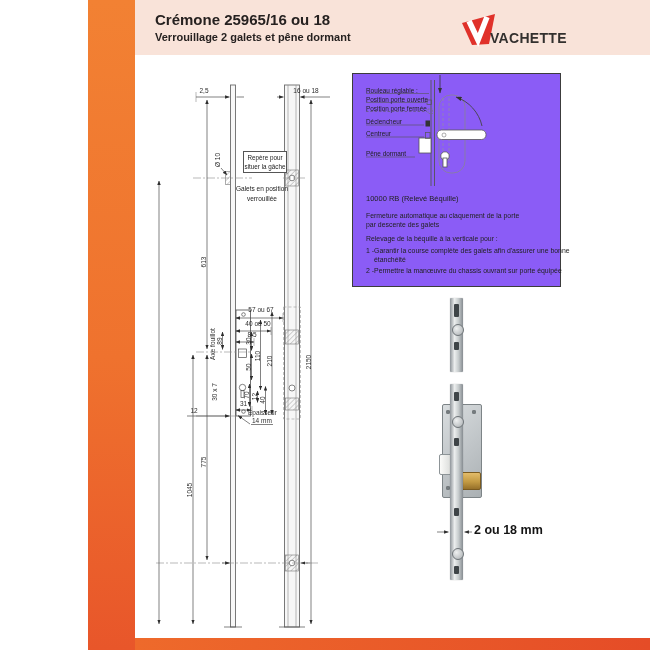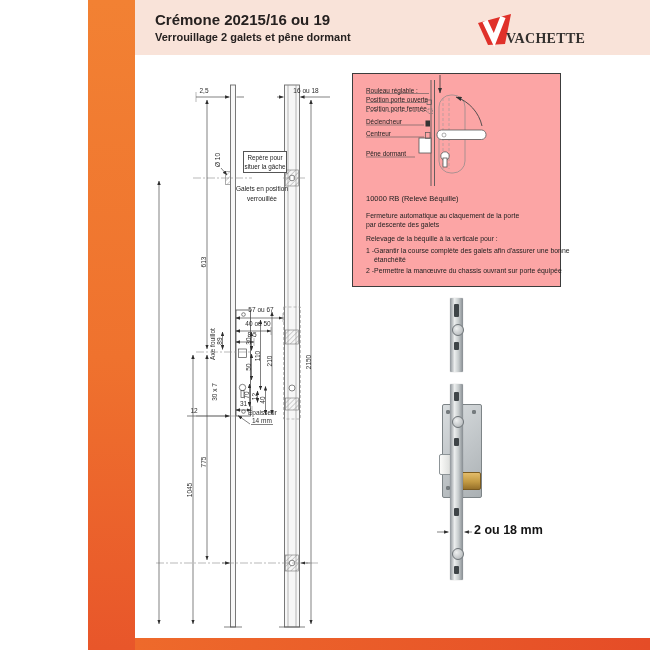--- a/index.html
+++ b/index.html
@@ -15,25 +15,25 @@
   .bottom-bar{
     position:absolute;left:135px;top:638px;width:515px;height:12px;
     background:linear-gradient(90deg,#ee6a2b 0%,#e54c27 100%);
   }
   .header-band{
     position:absolute;left:135px;top:0;width:515px;height:55px;
     background:#f9e3d9;
   }
   .page-title{position:absolute;left:155px;top:11px;font-size:15px;font-weight:bold;color:#262120;}
   .page-subtitle{position:absolute;left:155px;top:31px;font-size:11px;font-weight:bold;color:#262120;}
-  .logo{position:absolute;left:476px;top:12px;width:115px;height:38px;font-family:Liberation Serif, serif;}
+  .logo{position:absolute;left:460px;top:12px;width:115px;height:38px;}
   
   .inset{
     position:absolute;left:352px;top:73px;width:207px;height:212px;
-    border:1px solid #3c3c3c;background:#fca5a5;
+    border:1px solid #3c3c3c;background:#8b5cf6;
   }
   .inset .lbl{position:absolute;font-size:6.4px;color:#222;white-space:nowrap;}
   .inset .txt{position:absolute;font-size:6.9px;color:#222;white-space:nowrap;}
   .inset svg{position:absolute;left:0;top:0;}
   
   .repere-box{
     position:absolute;left:243px;top:151px;width:42px;
     border:1px solid #555;background:#fff;font-size:6.3px;color:#222;
     text-align:center;padding:1px 0;line-height:1.45;
   }
@@ -67,21 +67,21 @@
   .pbolt{left:16px;top:174px;width:27px;height:16px;border:1px solid #7a5a20;border-radius:2px;
     background:linear-gradient(180deg,#e3bc6a 0%,#c39a43 55%,#96702a 100%);}
   .width-label{position:absolute;left:474px;top:523px;font-size:12.5px;font-weight:bold;color:#141414;white-space:nowrap;}
 </style>
 </head>
 <body>
 
 <div class="side-bar"></div>
 <div class="bottom-bar"></div>
 <div class="header-band"></div>
-<div class="page-title">Crémone 20215/16 ou 19</div>
+<div class="page-title">Crémone 25965/16 ou 18</div>
 <div class="page-subtitle">Verrouillage 2 galets et pêne dormant</div>
 
 <div class="logo">
   <svg width="115" height="38" viewBox="0 0 115 38">
     <g>
       <path d="M2,11 L35,2 L29,32 L12,33 Z" fill="#e0312a"></path>
       <path d="M9,9 L18,28 L27,5" stroke="#ffffff" stroke-width="5.5" fill="none"></path>
     </g>
     <text x="30" y="31" font-size="14" font-weight="bold" letter-spacing="0.3" fill="#33302e">VACHETTE</text>
   </svg>

